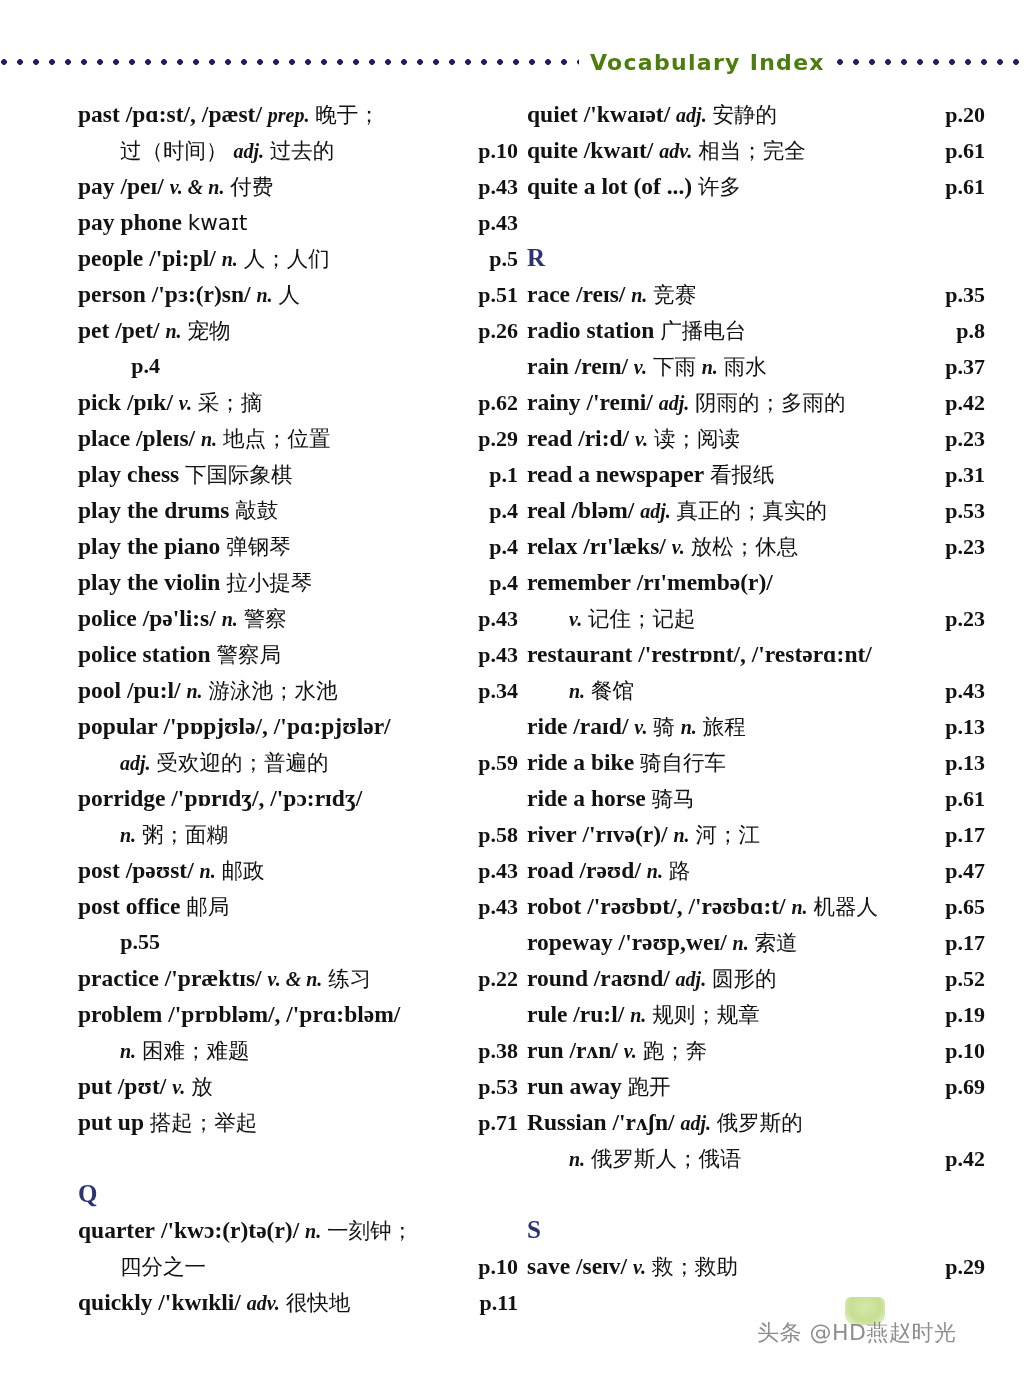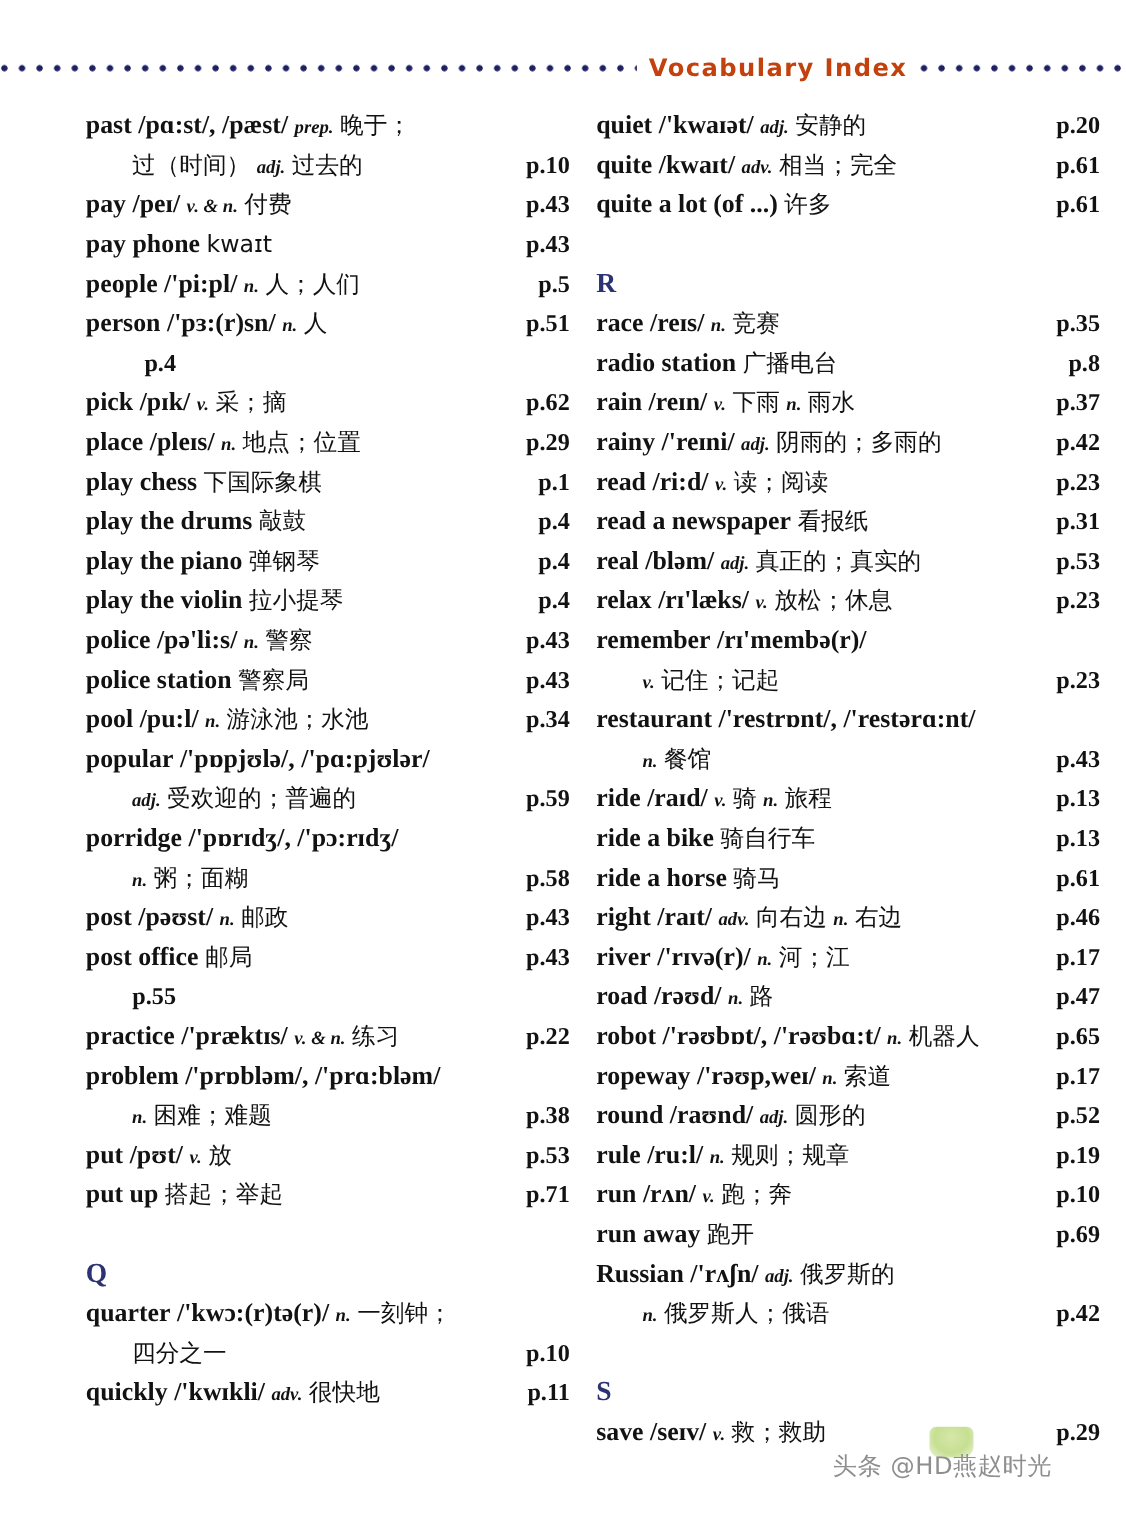--- a/index.html
+++ b/index.html
@@ -36,37 +36,37 @@
   }
   .dots-left { flex-grow: 40; }
   .dots-right { flex-grow: 13; }
   .header-title {
     flex: 0 0 auto;
     padding: 0 11px;
     font-family: "DejaVu Sans", "Liberation Sans", sans-serif;
     font-weight: bold;
     font-size: 22px;
     letter-spacing: 1.3px;
-    color: #c2410c;
+    color: #4d7c0f;
     white-space: nowrap;
   }
 
   
   .columns {
     position: absolute;
     top: 96px;
     left: 0;
     width: 1024px;
     display: flex;
   }
   .col {
     position: relative;
   }
   .col-left  { width: 440px; margin-left: 78px; }
-  .col-right { width: 458px; margin-left: 24px; }
+  .col-right { width: 458px; margin-left: 9px; }
 
   
   .entry {
     display: flex;
     align-items: baseline;
     height: 36px;
     font-size: 23.5px;
     line-height: 36px;
     white-space: nowrap;
   }
@@ -82,21 +82,21 @@
     font-size: 22px;
     padding-left: 8px;
   }
   .col-left  .page-cell { width: 74px; }
   .col-right .page-cell { width: 72px; text-align: right; }
 
   .indent { padding-left: 42px; }
 
   .w      { font-weight: bold; }
   .ph     { font-weight: bold; }
-  .pos    { font-style: italic; font-weight: bold; font-size: 17px; }
+  .pos    { font-style: italic; font-weight: bold; font-size: 20px; }
   .cn     { font-family: "DejaVu Sans", "Liberation Sans", sans-serif; font-size: 21.5px; font-weight: normal; }
 
   
   .section-letter {
     height: 36px;
     line-height: 36px;
     font-weight: bold;
     font-size: 25px;
     color: #2c3373;
   }
@@ -153,20 +153,24 @@
       </div>
       <div class="entry">
         <div class="term-cell"><span class="w">people</span> <span class="ph">/'pi:pl/</span> <span class="pos">n.</span> <span class="cn">人；人们</span></div>
         <div class="page-cell">p.5</div>
       </div>
       <div class="entry">
         <div class="term-cell"><span class="w">person</span> <span class="ph">/'pɜ:(r)sn/</span> <span class="pos">n.</span> <span class="cn">人</span></div>
         <div class="page-cell">p.51</div>
       </div>
       <div class="entry">
+        <div class="term-cell"><span class="w">pet</span> <span class="ph">/pet/</span> <span class="pos">n.</span> <span class="cn">宠物</span></div>
+        <div class="page-cell">p.26</div>
+      </div>
+      <div class="entry">
         <div class="page-cell">p.4</div>
       </div>
       <div class="entry">
         <div class="term-cell"><span class="w">pick</span> <span class="ph">/pɪk/</span> <span class="pos">v.</span> <span class="cn">采；摘</span></div>
         <div class="page-cell">p.62</div>
       </div>
       <div class="entry">
         <div class="term-cell"><span class="w">place</span> <span class="ph">/pleɪs/</span> <span class="pos">n.</span> <span class="cn">地点；位置</span></div>
         <div class="page-cell">p.29</div>
       </div>
@@ -329,24 +333,20 @@
       </div>
       <div class="entry">
         <div class="term-cell"><span class="ph">ride a bike</span> <span class="cn">骑自行车</span></div>
         <div class="page-cell">p.13</div>
       </div>
       <div class="entry">
         <div class="term-cell"><span class="ph">ride a horse</span> <span class="cn">骑马</span></div>
         <div class="page-cell">p.61</div>
       </div>
       <div class="entry">
-        <div class="term-cell"><span class="w">right</span> <span class="ph">/raɪt/</span> <span class="pos">adv.</span> <span class="cn">向右边</span> <span class="pos">n.</span> <span class="cn">右边</span></div>
-        <div class="page-cell">p.46</div>
-      </div>
-      <div class="entry">
         <div class="term-cell"><span class="w">river</span> <span class="ph">/'rɪvə(r)/</span> <span class="pos">n.</span> <span class="cn">河；江</span></div>
         <div class="page-cell">p.17</div>
       </div>
       <div class="entry">
         <div class="term-cell"><span class="w">road</span> <span class="ph">/rəʊd/</span> <span class="pos">n.</span> <span class="cn">路</span></div>
         <div class="page-cell">p.47</div>
       </div>
       <div class="entry">
         <div class="term-cell"><span class="w">robot</span> <span class="ph">/'rəʊbɒt/, /'rəʊbɑ:t/</span> <span class="pos">n.</span> <span class="cn">机器人</span></div>
         <div class="page-cell">p.65</div>

